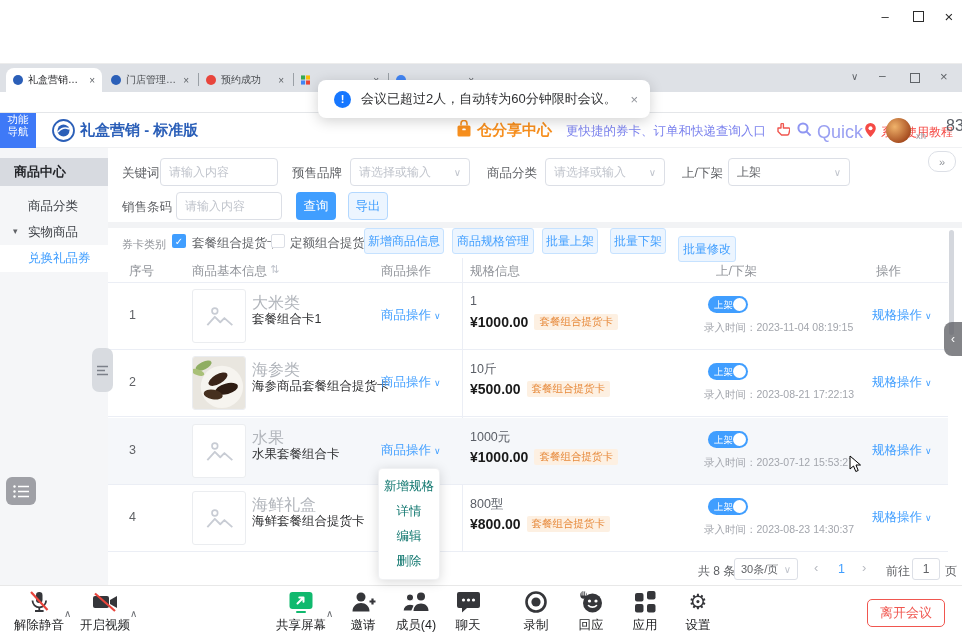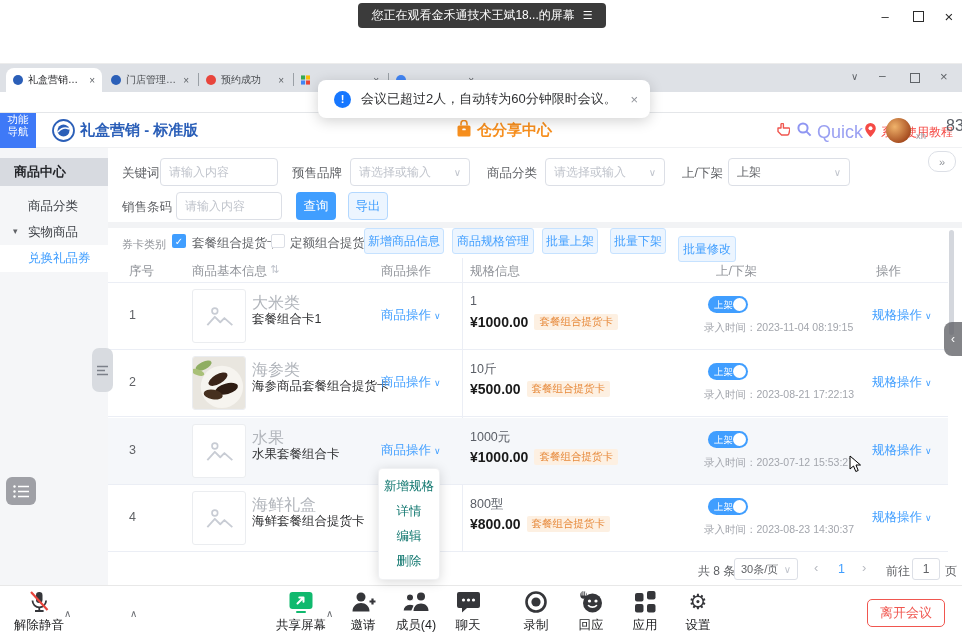--- a/index.html
+++ b/index.html
@@ -112,24 +112,20 @@
   .dcaret{color:#6b6e73;font-size:10px;top:608px;z-index:3;}
   .leave-btn{left:867px;top:599px;width:78px;height:28px;border:1px solid #f0564f;border-radius:5px;color:#f0564f;
     font-size:13px;display:flex;align-items:center;justify-content:center;box-sizing:border-box;}
 </style>
 </head>
 <body>
 
 <div id="screen">
 
   <div class="abs titlebar">
-    <div class="abs banner-pill">
-      <span>您正在观看金禾通技术王斌18...的屏幕</span>
-      <span style="font-size:11px;">☰</span>
-    </div>
     <div class="abs winbtn" style="left:872px;">
         <span>–</span>
       </div>
     <div class="abs winbtn" style="left:905px;">
         <span class="maxbox"></span>
       </div>
     <div class="abs winbtn" style="left:936px;font-size:15px;">
         <span>×</span>
       </div>
   </div>
@@ -254,20 +250,21 @@
     <circle cx="11.5" cy="11.5" r="6" fill="#2b5fb8"></circle>
       <path d="M6 13 q5-6 11-3" stroke="#fff" stroke-width="1.6" fill="none"></path>
   </svg>
   <span class="abs brand" style="left:80px;">礼盒营销 - 标准版</span>
   <svg class="abs" style="left:456px;top:120px;" width="16" height="18" viewBox="0 0 16 18">
     <path d="M5 5.5 V3.5 a3 3 0 0 1 6 0 V5.5" stroke="#f78f1e" stroke-width="1.6" fill="none"></path>
     <rect x="1.5" y="5.5" width="13" height="11" rx="1.5" fill="#f78f1e"></rect>
       <rect x="6.2" y="8.5" width="3.6" height="1.8" rx="0.9" fill="#fff"></rect>
   </svg>
   <span class="abs sharecenter" style="left:477px;">仓分享中心</span>
+  <span class="abs quicktip" style="left:566px;">更快捷的券卡、订单和快递查询入口</span>
   <svg class="abs" style="left:776px;top:123px;" width="14" height="13" viewBox="0 0 14 13">
     <path d="M2 5 h3 V1.5 a1.2 1.2 0 0 1 2.4 0 V5 h5.5 a1 1 0 0 1 1 1.2 l-1 4.5 a1.6 1.6 0 0 1-1.6 1.3 H5.5 L2 8.5 Z" stroke="#f0564f" stroke-width="1.4" fill="none" stroke-linejoin="round"></path>
   </svg>
   <svg class="abs" style="left:797px;top:122px;" width="15" height="15" viewBox="0 0 15 15">
     <circle cx="6" cy="6" r="4.6" stroke="#8f96f2" stroke-width="2" fill="none"></circle>
       <path d="M9.6 9.6 L13.6 13.6" stroke="#8f96f2" stroke-width="2"></path>
   </svg>
   <span class="abs quick" style="left:817px;">Quick</span>
   <svg class="abs" style="left:864px;top:122px;" width="13" height="16" viewBox="0 0 13 16">
     <path d="M6.5 1 a5.3 5.3 0 0 1 5.3 5.3 c0 3.8-5.3 8.7-5.3 8.7 S1.2 10.1 1.2 6.3 A5.3 5.3 0 0 1 6.5 1 Z" fill="#f54a45"></path>
@@ -531,20 +528,28 @@
     <svg width="26" height="24" viewBox="0 0 26 24">
       <rect x="10" y="2" width="6.5" height="11" rx="3.2" fill="#35363a"></rect>
       <path d="M6.5 10.5 a6.8 6.8 0 0 0 13.6 0" stroke="#35363a" stroke-width="1.8" fill="none"></path>
       <path d="M13.3 17.5 V21 M9 21 h8.6" stroke="#35363a" stroke-width="1.8"></path>
       <path d="M5 2 L21.5 20" stroke="#e8453c" stroke-width="2.2"></path>
     </svg>
     <span class="dlabel">解除静音</span>
   </div>
   <span class="abs dcaret" style="left:64px;">∧</span>
 
+  <div class="abs ditem" style="left:74px;width:62px;">
+    <svg width="28" height="24" viewBox="0 0 28 24">
+      <rect x="2" y="6" width="16" height="12" rx="2" fill="#35363a"></rect>
+      <path d="M19 10 l7-4 v12 l-7-4 Z" fill="#35363a"></path>
+      <path d="M4 3.5 L24 21" stroke="#e8453c" stroke-width="2.2"></path>
+    </svg>
+    <span class="dlabel">开启视频</span>
+  </div>
   <span class="abs dcaret" style="left:130px;">∧</span>
 
   <div class="abs ditem" style="left:272px;width:58px;">
     <svg width="26" height="24" viewBox="0 0 26 24">
       <rect x="1.5" y="2" width="23" height="17" rx="3" fill="#10b96e"></rect>
       <path d="M9.5 13.5 L15.5 7.5 M15.5 7.5 h-4.2 M15.5 7.5 v4.2" stroke="#fff" stroke-width="2" fill="none" stroke-linecap="round"></path>
       <rect x="8" y="21" width="10" height="2" rx="1" fill="#10b96e"></rect>
     </svg>
     <span class="dlabel">共享屏幕</span>
   </div>

